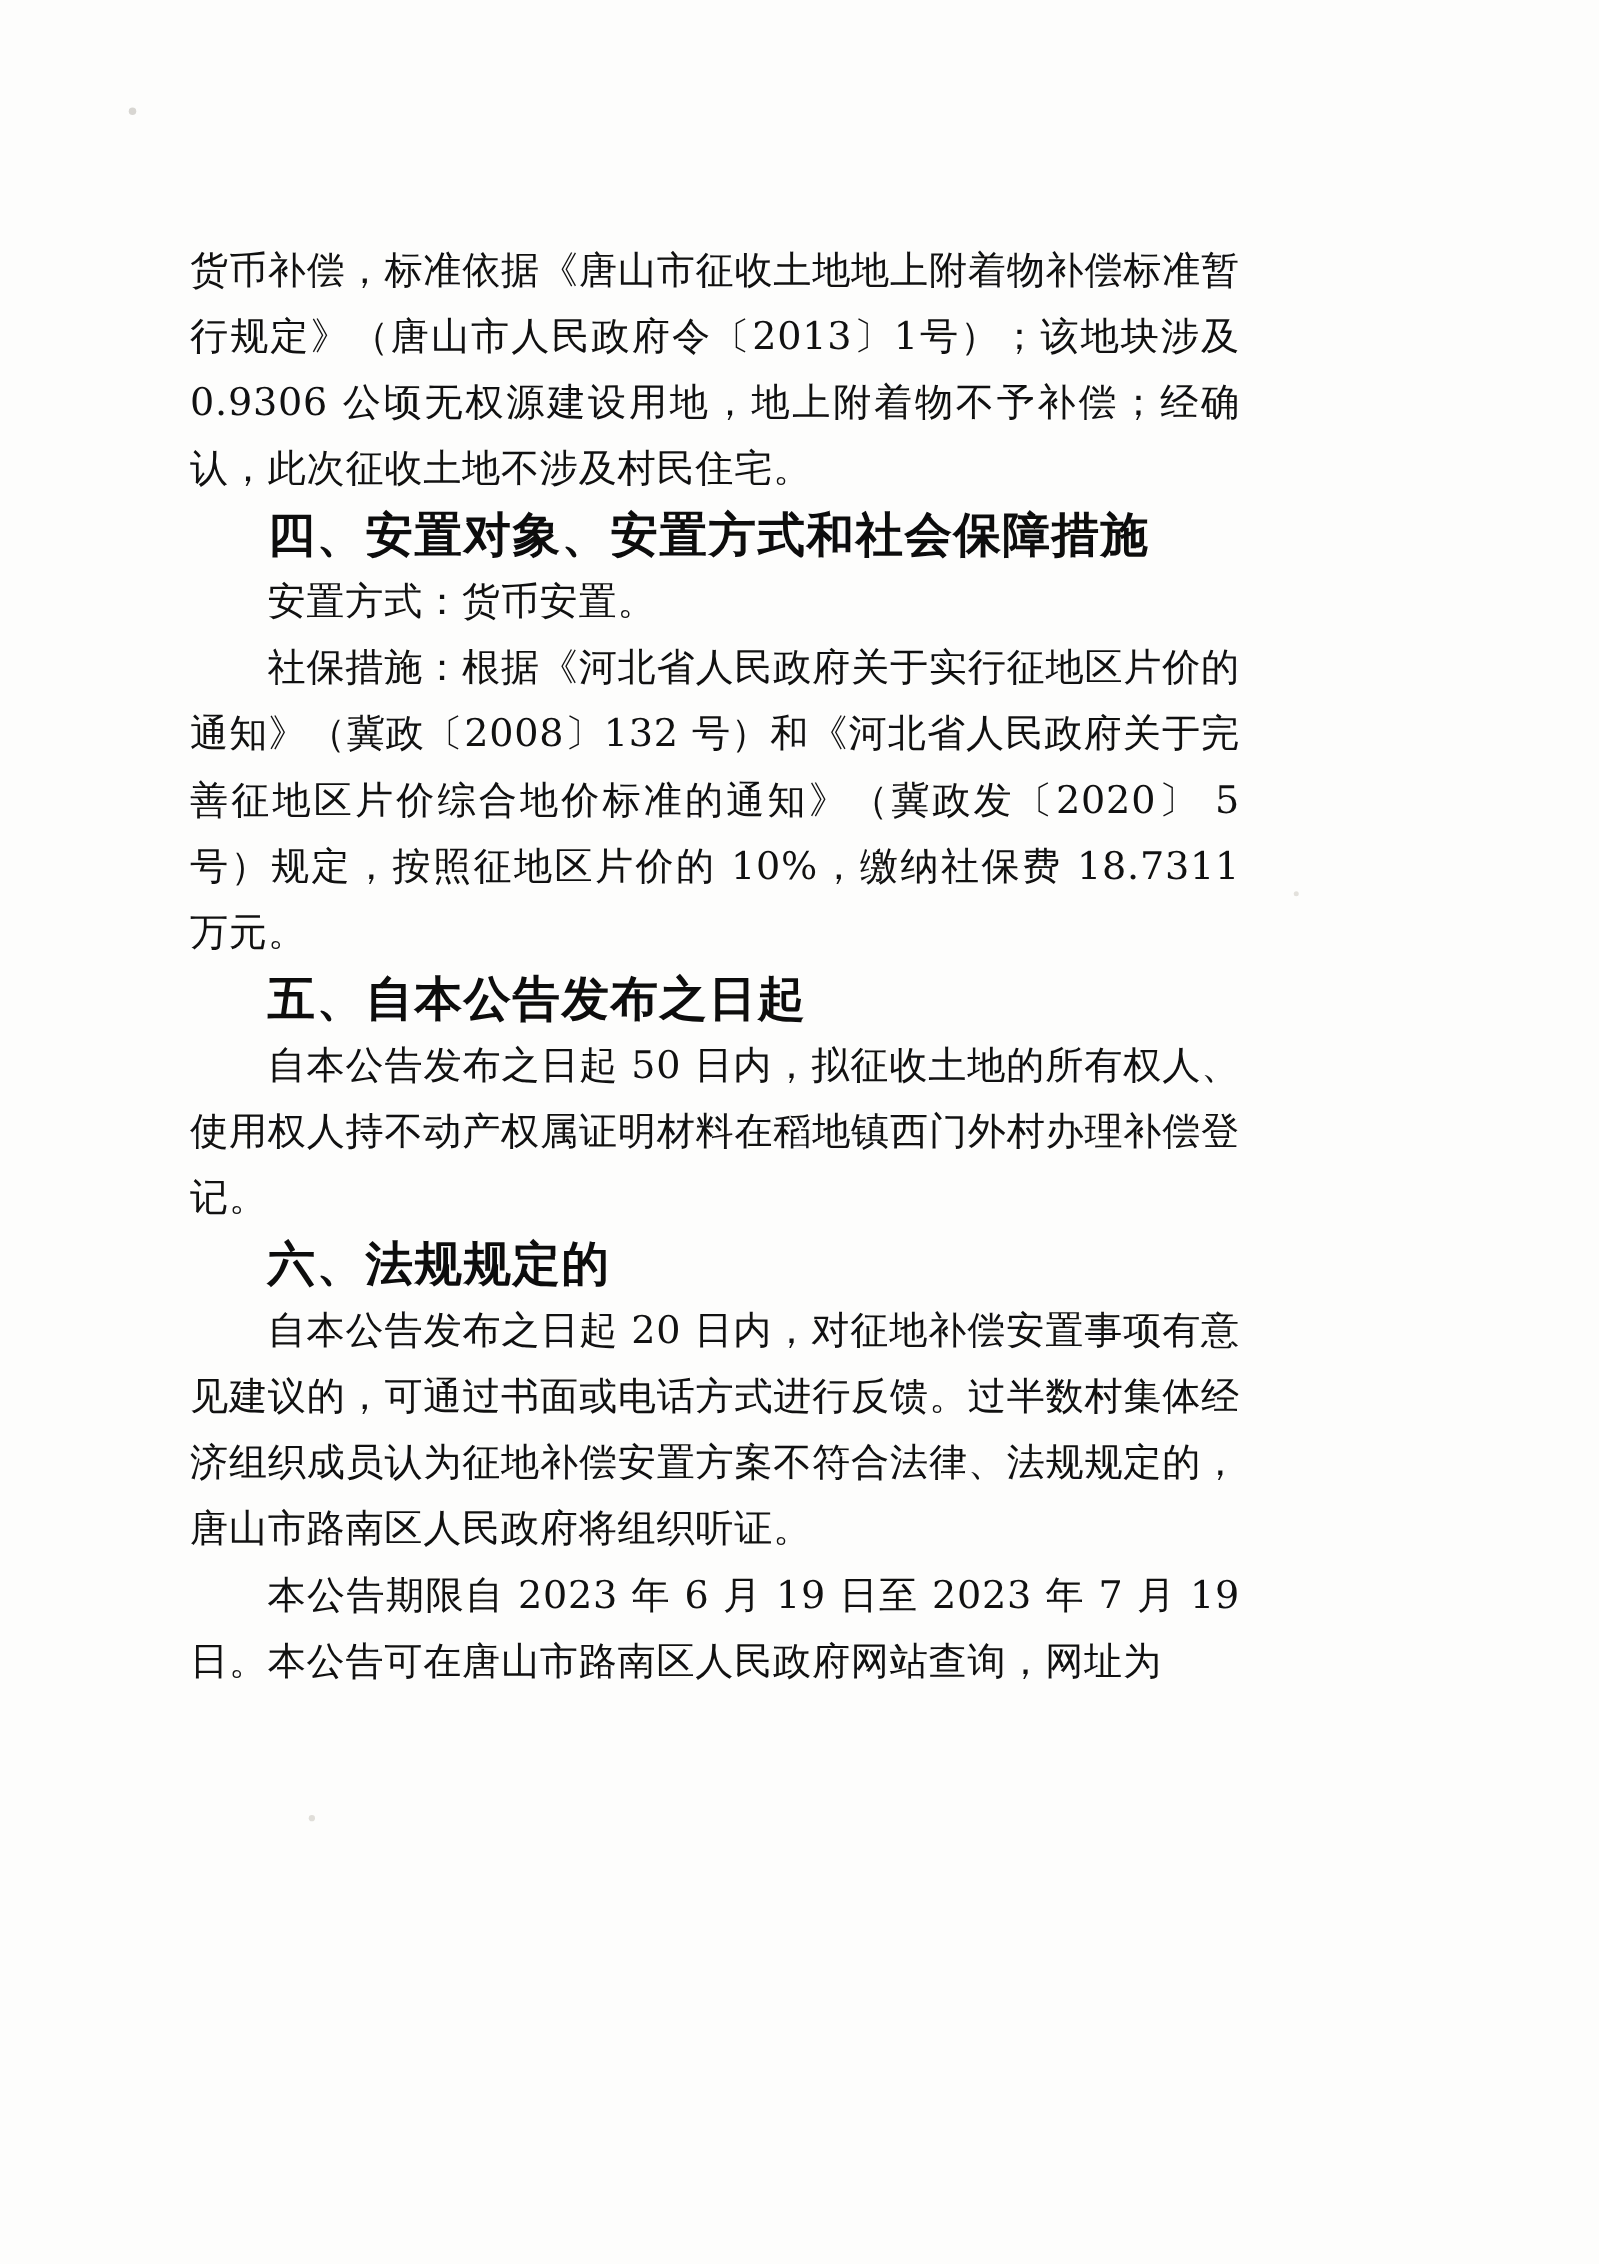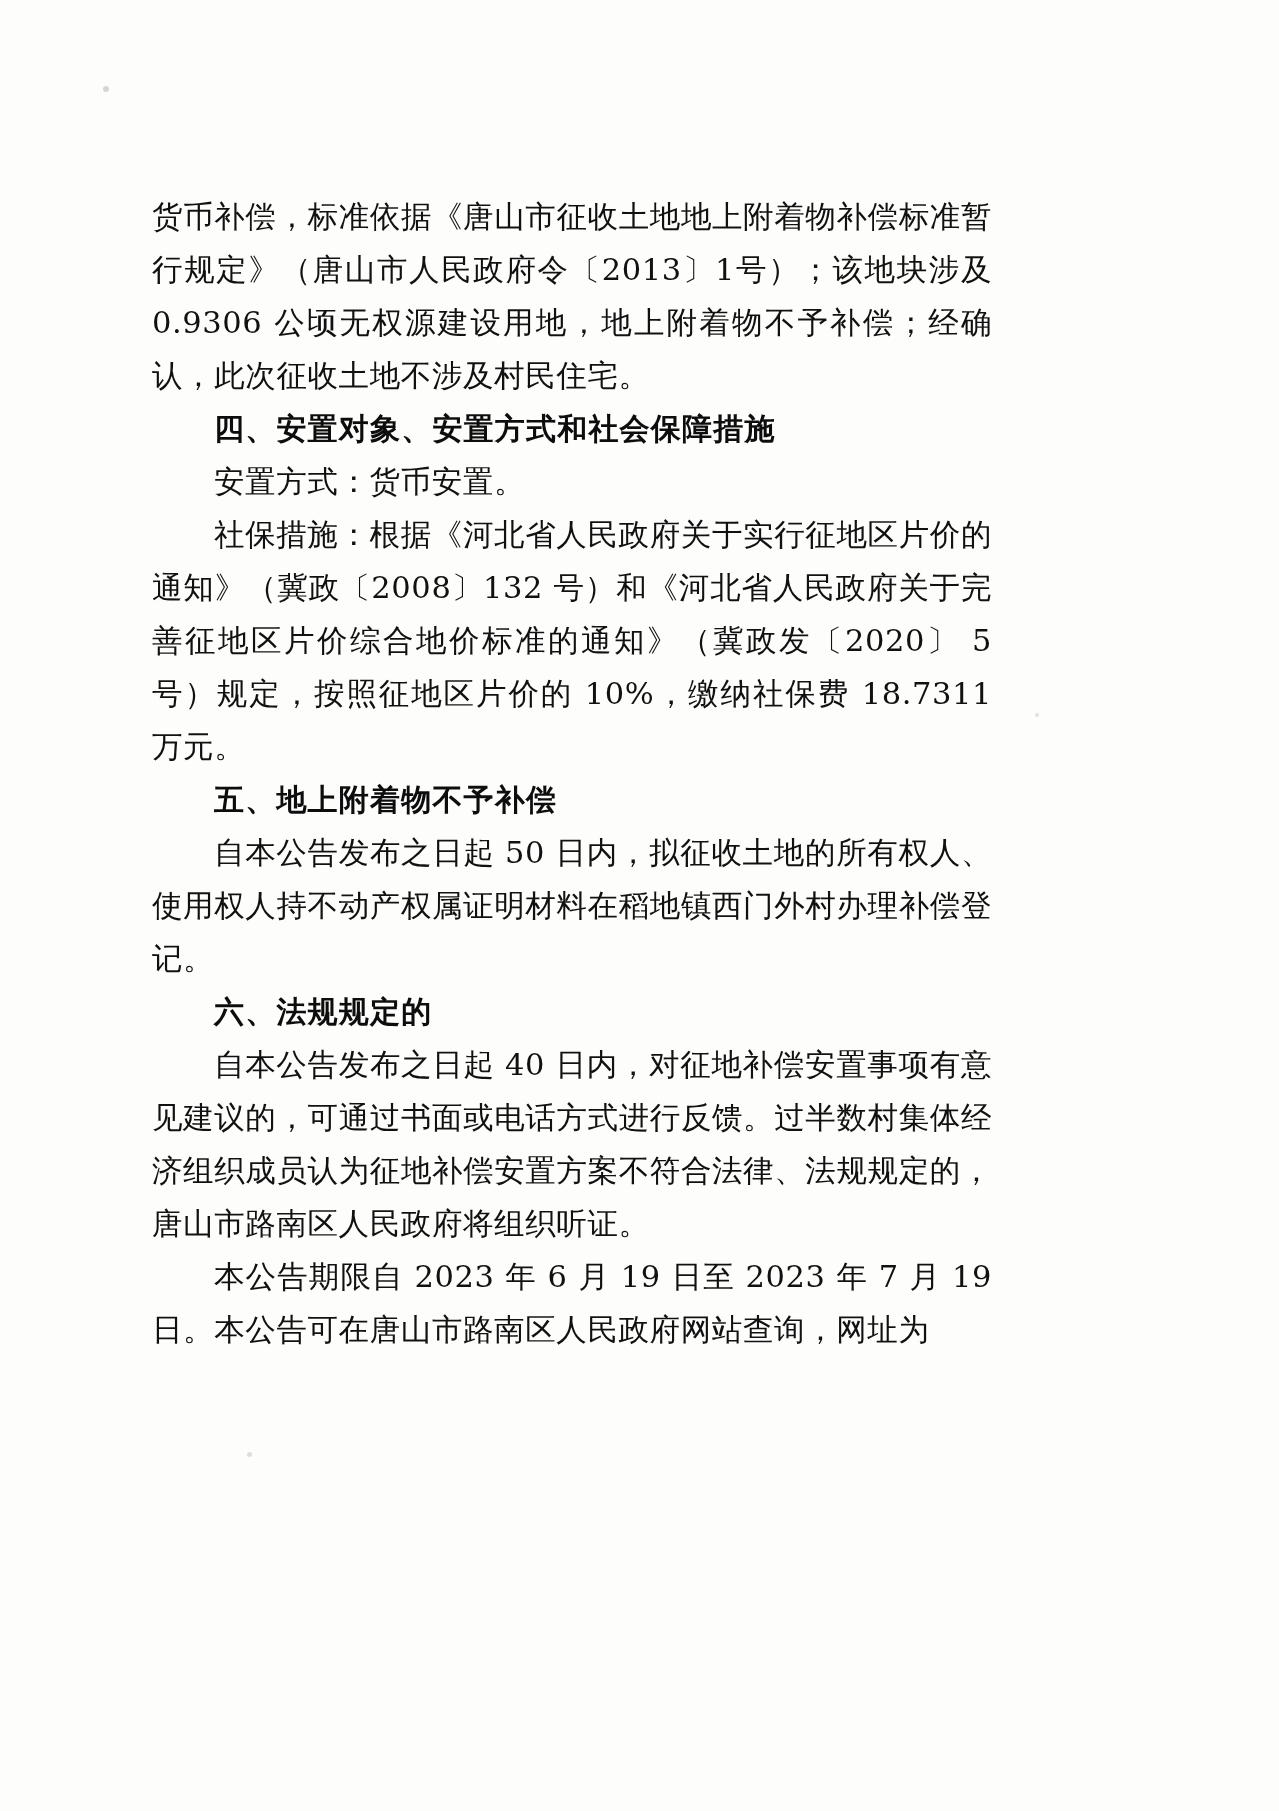--- a/index.html
+++ b/index.html
@@ -35,21 +35,21 @@
     letter-spacing: 0.6px;
     text-align: justify;
     text-justify: inter-ideograph;
     margin: 0 0 0 0;
     color: #111;
   }
   .para.indent {
     text-indent: 62px;
   }
   .heading {
-    font-size: 30px;
+    font-size: 38px;
     font-weight: bold;
     line-height: 53px;
     letter-spacing: 1.2px;
     text-indent: 62px;
     margin: 0;
     color: #0d0d0d;
     font-family: "DejaVu Sans", "Liberation Sans", sans-serif;
   }
   .blk {
     margin-bottom: 0px;
@@ -76,24 +76,24 @@
 
     <p class="para blk">货币补偿，标准依据《唐山市征收土地地上附着物补偿标准暂行规定》（唐山市人民政府令〔2013〕1号）；该地块涉及 0.9306 公顷无权源建设用地，地上附着物不予补偿；经确认，此次征收土地不涉及村民住宅。</p>
 
     <h2 class="heading">四、安置对象、安置方式和社会保障措施</h2>
 
 
     <p class="para indent">安置方式：货币安置。</p>
 
     <p class="para indent">社保措施：根据《河北省人民政府关于实行征地区片价的通知》（冀政〔2008〕132 号）和《河北省人民政府关于完善征地区片价综合地价标准的通知》（冀政发〔2020〕 5 号）规定，按照征地区片价的 10%，缴纳社保费 18.7311 万元。</p>
 
-    <h2 class="heading">五、地上附着物不予补偿</h2>
+    <h2 class="heading">五、自本公告发布之日起</h2>
 
     <p class="para indent">自本公告发布之日起 50 日内，拟征收土地的所有权人、使用权人持不动产权属证明材料在稻地镇西门外村办理补偿登记。</p>
 
     <h2 class="heading">六、法规规定的</h2>
 
-    <p class="para indent">自本公告发布之日起 40 日内，对征地补偿安置事项有意见建议的，可通过书面或电话方式进行反馈。过半数村集体经济组织成员认为征地补偿安置方案不符合法律、法规规定的，唐山市路南区人民政府将组织听证。</p>
+    <p class="para indent">自本公告发布之日起 20 日内，对征地补偿安置事项有意见建议的，可通过书面或电话方式进行反馈。过半数村集体经济组织成员认为征地补偿安置方案不符合法律、法规规定的，唐山市路南区人民政府将组织听证。</p>
 
     <p class="para indent">本公告期限自 2023 年 6 月 19 日至 2023 年 7 月 19 日。本公告可在唐山市路南区人民政府网站查询，网址为</p>
 
   </div>
 </div>
 
 </body></html>

